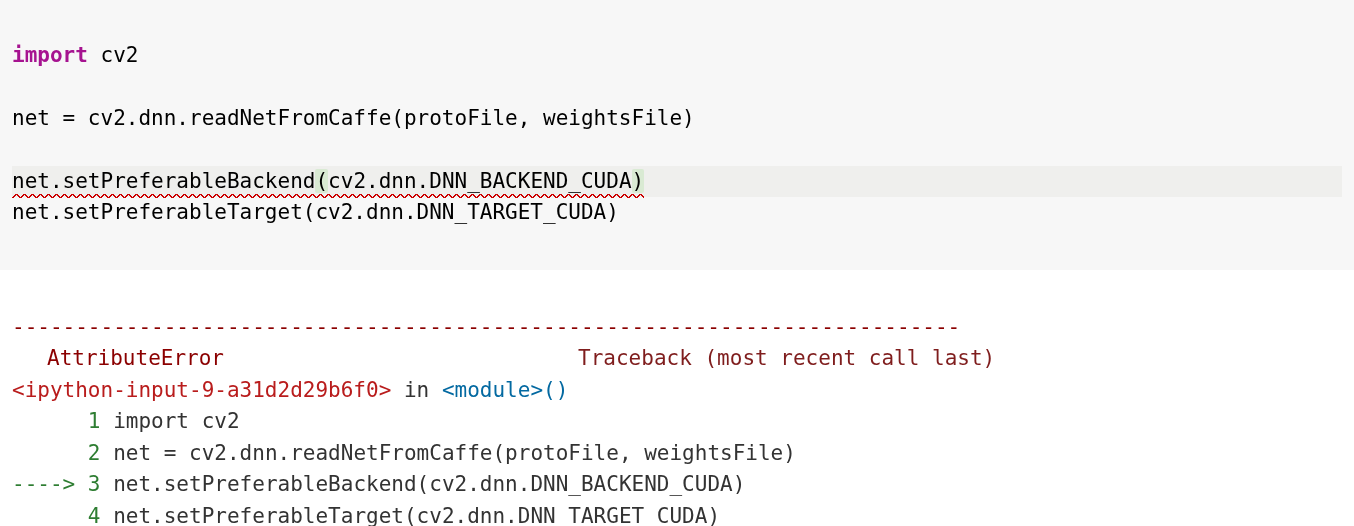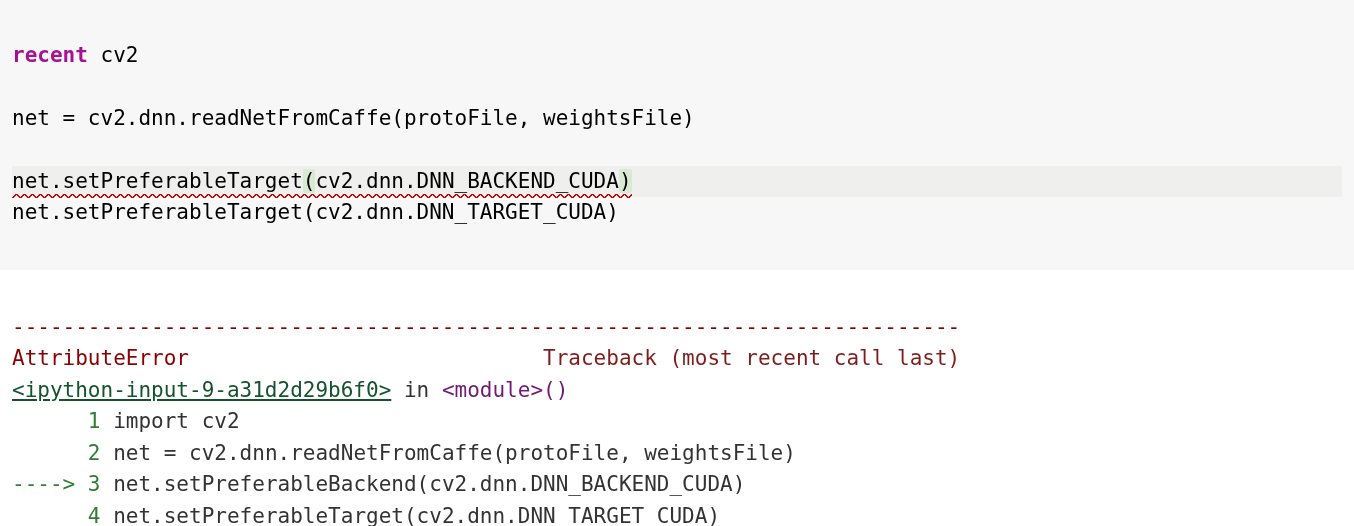--- a/index.html
+++ b/index.html
@@ -54,36 +54,36 @@
   .output-area {
     background: #ffffff;
     padding: 10px 12px 8px 12px;
     white-space: pre;
   }
   .hr-line {
     color: #8b0000;
     font-weight: normal;
     letter-spacing: 0;
   }
-  .err-name { color: #8b0000; font-weight: normal; }
+  .err-name { color: #8b0000; font-weight: normal; margin-left: 35px; }
   .tb-label { color: #7f1d1d; }
-  .link-blue { color: #14532d; text-decoration: underline; }
-  .mod-blue { color: #701a75; margin-top: 20px; }
+  .link-blue { color: #b91c1c; }
+  .mod-blue { color: #0369a1; margin-top: 20px; }
   .lineno { color: #2e7d32; }
   .arrow-green { color: #2e7d32; }
   .out-line { color: #333333; }
 
 </style>
 </head>
 <body>
 
 <div class="code-cell">
-<span class="code-line"><span class="kw-import">recent</span><span class="identifier"> cv2</span></span>
+<span class="code-line"><span class="kw-import">import</span><span class="identifier"> cv2</span></span>
 <span class="code-line"><span class="identifier">net = cv2.dnn.readNetFromCaffe(protoFile, weightsFile)</span></span>
-<span class="code-line hl-line"><span class="squiggle"><span class="identifier">net.setPreferableTarget</span><span class="paren-highlight">(</span><span class="identifier">cv2.dnn.DNN_BACKEND_CUDA</span><span class="paren-highlight">)</span></span></span>
+<span class="code-line hl-line"><span class="squiggle"><span class="identifier">net.setPreferableBackend</span><span class="paren-highlight">(</span><span class="identifier">cv2.dnn.DNN_BACKEND_CUDA</span><span class="paren-highlight">)</span></span></span>
 <span class="code-line"><span class="identifier">net.setPreferableTarget(cv2.dnn.DNN_TARGET_CUDA)</span></span>
 </div>
 
 <div class="output-area">
 <span class="hr-line">---------------------------------------------------------------------------</span>
 <span class="out-line"><span class="err-name">AttributeError</span><span>                            </span><span class="tb-label">Traceback (most recent call last)</span></span>
 <span class="out-line"><span class="link-blue">&lt;ipython-input-9-a31d2d29b6f0&gt;</span><span> in </span><span class="mod-blue">&lt;module&gt;</span><span class="mod-blue">()</span></span>
 <span class="out-line"><span>      </span><span class="lineno">1</span><span> import cv2</span></span>
 <span class="out-line"><span>      </span><span class="lineno">2</span><span> net = cv2.dnn.readNetFromCaffe(protoFile, weightsFile)</span></span>
 <span class="out-line"><span class="arrow-green">----&gt; </span><span class="lineno">3</span><span> net.setPreferableBackend(cv2.dnn.DNN_BACKEND_CUDA)</span></span>

